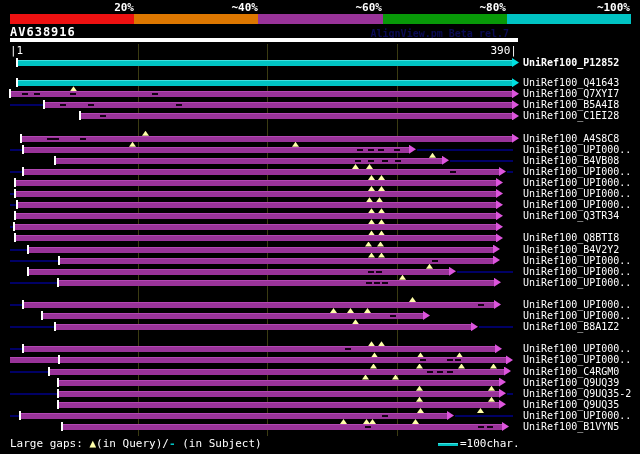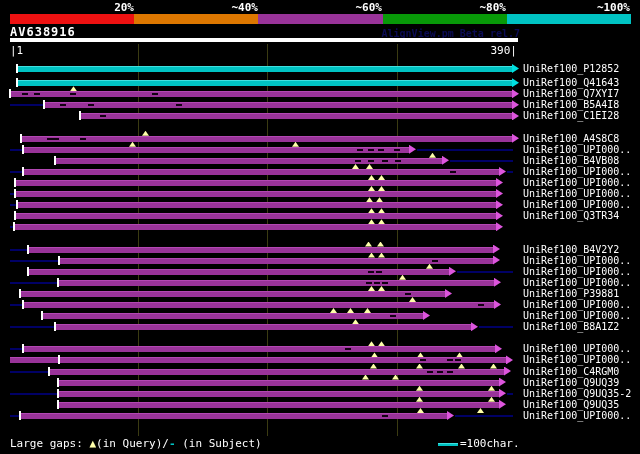--- a/index.html
+++ b/index.html
@@ -5,21 +5,21 @@
   html,body{margin:0;padding:0;background:#000;}
   body{position:relative;width:640px;height:454px;overflow:hidden;
        font-family:"DejaVu Sans Mono",monospace;color:#fff;}
   
   #key-labels{position:absolute;top:1px;left:0;width:640px;height:12px;}
   .keylab{position:absolute;top:0;font-size:11px;font-weight:bold;color:#fff;white-space:pre;}
   #key-bar{position:absolute;top:14px;left:0;width:640px;height:10px;}
   .keyseg{position:absolute;top:0;height:10px;}
   
   #query-id{position:absolute;top:25px;left:10px;font-size:12px;font-weight:bold;letter-spacing:1px;}
-  #watermark{position:absolute;top:28px;left:300px;width:220px;text-align:right;
+  #watermark{position:absolute;top:28px;left:289px;width:220px;text-align:right;
              font-size:10px;font-weight:bold;color:var(--watermark);}
   #query-bar{position:absolute;top:38px;left:10px;width:508px;height:4px;background:#fff;}
   
   #scale-left{position:absolute;top:44px;left:10px;font-size:11px;}
   #scale-right{position:absolute;top:44px;right:123px;font-size:11px;}
   
   #gridlines{position:absolute;top:44px;left:0;width:640px;height:392px;z-index:0;}
   .gridline{position:absolute;top:0;height:392px;width:1px;background:var(--grid);}
   
   #rows{position:absolute;top:55px;left:0;width:640px;height:378px;z-index:1;}
@@ -69,21 +69,21 @@
 
 <div id="scale-left">|1</div>
 <div id="scale-right">390|</div>
 
 <div id="gridlines">
     <div class="gridline" style="left: 138px;"></div>
     <div class="gridline" style="left: 267px;"></div>
     <div class="gridline" style="left: 397px;"></div>
   </div>
 <div id="rows">
-    <div class="row" style="top: 8px;">
+    <div class="row" style="top: 2px; font-weight: bold;">
       <div class="bar cyan" style="left: 17px; width: 496px; top: 3px; height: 6px;"></div>
       <div class="tick" style="left: 16px; width: 2px; top: 1px; height: 9px;"></div>
       <div class="arrow cyan" style="left: 512px; width: 7px; top: 1px; height: 9px;"></div>
       <span class="rowlabel">UniRef100_P12852</span>
     </div>
     <div class="row" style="top: 22.18px;">
       <div class="bar cyan" style="left: 17px; width: 496px; top: 3px; height: 6px;"></div>
       <div class="tick" style="left: 16px; width: 2px; top: 1px; height: 9px;"></div>
       <div class="arrow cyan" style="left: 512px; width: 7px; top: 1px; height: 9px;"></div>
       <span class="rowlabel">UniRef100_Q41643</span>
@@ -198,20 +198,28 @@
       <span class="rowlabel">UniRef100_Q3TR34</span>
     </div>
     <div class="row" style="top: 166.35px;">
       <div class="navyline" style="left: 10px; width: 4px; top: 5px; height: 2px;"></div>
       <div class="bar purple" style="left: 14px; width: 483px; top: 3px; height: 6px;"></div>
       <div class="tick" style="left: 13px; width: 2px; top: 1px; height: 9px;"></div>
       <div class="arrow purple" style="left: 496px; width: 7px; top: 1px; height: 9px;"></div>
       <div class="gaptri" style="left: 368px; width: 7px; top: -2px; height: 5px;"></div>
       <div class="gaptri" style="left: 378px; width: 7px; top: -2px; height: 5px;"></div>
     </div>
+    <div class="row" style="top: 177.44px;">
+      <div class="bar purple" style="left: 15px; width: 482px; top: 3px; height: 6px;"></div>
+      <div class="tick" style="left: 14px; width: 2px; top: 1px; height: 9px;"></div>
+      <div class="arrow purple" style="left: 496px; width: 7px; top: 1px; height: 9px;"></div>
+      <div class="gaptri" style="left: 368px; width: 7px; top: -2px; height: 5px;"></div>
+      <div class="gaptri" style="left: 378px; width: 7px; top: -2px; height: 5px;"></div>
+      <span class="rowlabel">UniRef100_Q8BTI8</span>
+    </div>
     <div class="row" style="top: 188.53px;">
       <div class="navyline" style="left: 10px; width: 18px; top: 5px; height: 2px;"></div>
       <div class="bar purple" style="left: 28px; width: 466px; top: 3px; height: 6px;"></div>
       <div class="tick" style="left: 27px; width: 2px; top: 1px; height: 9px;"></div>
       <div class="arrow purple" style="left: 493px; width: 7px; top: 1px; height: 9px;"></div>
       <div class="gaptri" style="left: 365px; width: 7px; top: -2px; height: 5px;"></div>
       <div class="gaptri" style="left: 377px; width: 7px; top: -2px; height: 5px;"></div>
       <span class="rowlabel">UniRef100_B4V2Y2</span>
     </div>
     <div class="row" style="top: 199.62px;">
@@ -237,29 +245,20 @@
     <div class="row" style="top: 221.8px;">
       <div class="navyline" style="left: 10px; width: 48px; top: 5px; height: 2px;"></div>
       <div class="bar purple" style="left: 58px; width: 437px; top: 3px; height: 6px;"></div>
       <div class="gapdash" style="left: 366px; width: 6px; top: 5px; height: 2px;"></div>
       <div class="gapdash" style="left: 374px; width: 6px; top: 5px; height: 2px;"></div>
       <div class="gapdash" style="left: 382px; width: 6px; top: 5px; height: 2px;"></div>
       <div class="tick" style="left: 57px; width: 2px; top: 1px; height: 9px;"></div>
       <div class="arrow purple" style="left: 494px; width: 7px; top: 1px; height: 9px;"></div>
       <div class="gaptri" style="left: 399px; width: 7px; top: -2px; height: 5px;"></div>
       <span class="rowlabel">UniRef100_UPI000..</span>
-    </div>
-    <div class="row" style="top: 232.89px;">
-      <div class="bar purple" style="left: 20px; width: 426px; top: 3px; height: 6px;"></div>
-      <div class="gapdash" style="left: 405px; width: 6px; top: 5px; height: 2px;"></div>
-      <div class="tick" style="left: 19px; width: 2px; top: 1px; height: 9px;"></div>
-      <div class="arrow purple" style="left: 445px; width: 7px; top: 1px; height: 9px;"></div>
-      <div class="gaptri" style="left: 368px; width: 7px; top: -2px; height: 5px;"></div>
-      <div class="gaptri" style="left: 378px; width: 7px; top: -2px; height: 5px;"></div>
-      <span class="rowlabel">UniRef100_P39881</span>
     </div>
     <div class="row" style="top: 243.98px;">
       <div class="navyline" style="left: 10px; width: 13px; top: 5px; height: 2px;"></div>
       <div class="bar purple" style="left: 23px; width: 472px; top: 3px; height: 6px;"></div>
       <div class="gapdash" style="left: 478px; width: 6px; top: 5px; height: 2px;"></div>
       <div class="tick" style="left: 22px; width: 2px; top: 1px; height: 9px;"></div>
       <div class="arrow purple" style="left: 494px; width: 7px; top: 1px; height: 9px;"></div>
       <div class="gaptri" style="left: 409px; width: 7px; top: -2px; height: 5px;"></div>
       <span class="rowlabel">UniRef100_UPI000..</span>
     </div>
@@ -348,17 +347,30 @@
       <div class="navyline" style="left: 10px; width: 10px; top: 5px; height: 2px;"></div>
       <div class="navyline" style="left: 455px; width: 58px; top: 5px; height: 2px;"></div>
       <div class="bar purple" style="left: 20px; width: 428px; top: 3px; height: 6px;"></div>
       <div class="gapdash" style="left: 382px; width: 6px; top: 5px; height: 2px;"></div>
       <div class="tick" style="left: 19px; width: 2px; top: 1px; height: 9px;"></div>
       <div class="arrow purple" style="left: 447px; width: 7px; top: 1px; height: 9px;"></div>
       <div class="gaptri" style="left: 417px; width: 7px; top: -2px; height: 5px;"></div>
       <div class="gaptri" style="left: 477px; width: 7px; top: -2px; height: 5px;"></div>
       <span class="rowlabel">UniRef100_UPI000..</span>
     </div>
+    <div class="row" style="top: 365.97px;">
+      <div class="bar purple" style="left: 62px; width: 441px; top: 3px; height: 6px;"></div>
+      <div class="gapdash" style="left: 365px; width: 6px; top: 5px; height: 2px;"></div>
+      <div class="gapdash" style="left: 478px; width: 6px; top: 5px; height: 2px;"></div>
+      <div class="gapdash" style="left: 487px; width: 6px; top: 5px; height: 2px;"></div>
+      <div class="tick" style="left: 61px; width: 2px; top: 1px; height: 9px;"></div>
+      <div class="arrow purple" style="left: 502px; width: 7px; top: 1px; height: 9px;"></div>
+      <div class="gaptri" style="left: 340px; width: 7px; top: -2px; height: 5px;"></div>
+      <div class="gaptri" style="left: 363px; width: 7px; top: -2px; height: 5px;"></div>
+      <div class="gaptri" style="left: 369px; width: 7px; top: -2px; height: 5px;"></div>
+      <div class="gaptri" style="left: 412px; width: 7px; top: -2px; height: 5px;"></div>
+      <span class="rowlabel">UniRef100_B1VYN5</span>
+    </div>
   </div>
 
 <div id="footer"><span>Large gaps: </span><span class="tri">▲</span><span>(in Query)/</span><span class="cy">-</span><span> (in Subject)</span></div>
 <div id="scalebar-line"></div>
 <div id="scalebar-label">=100char.</div>
 
 </body></html>

